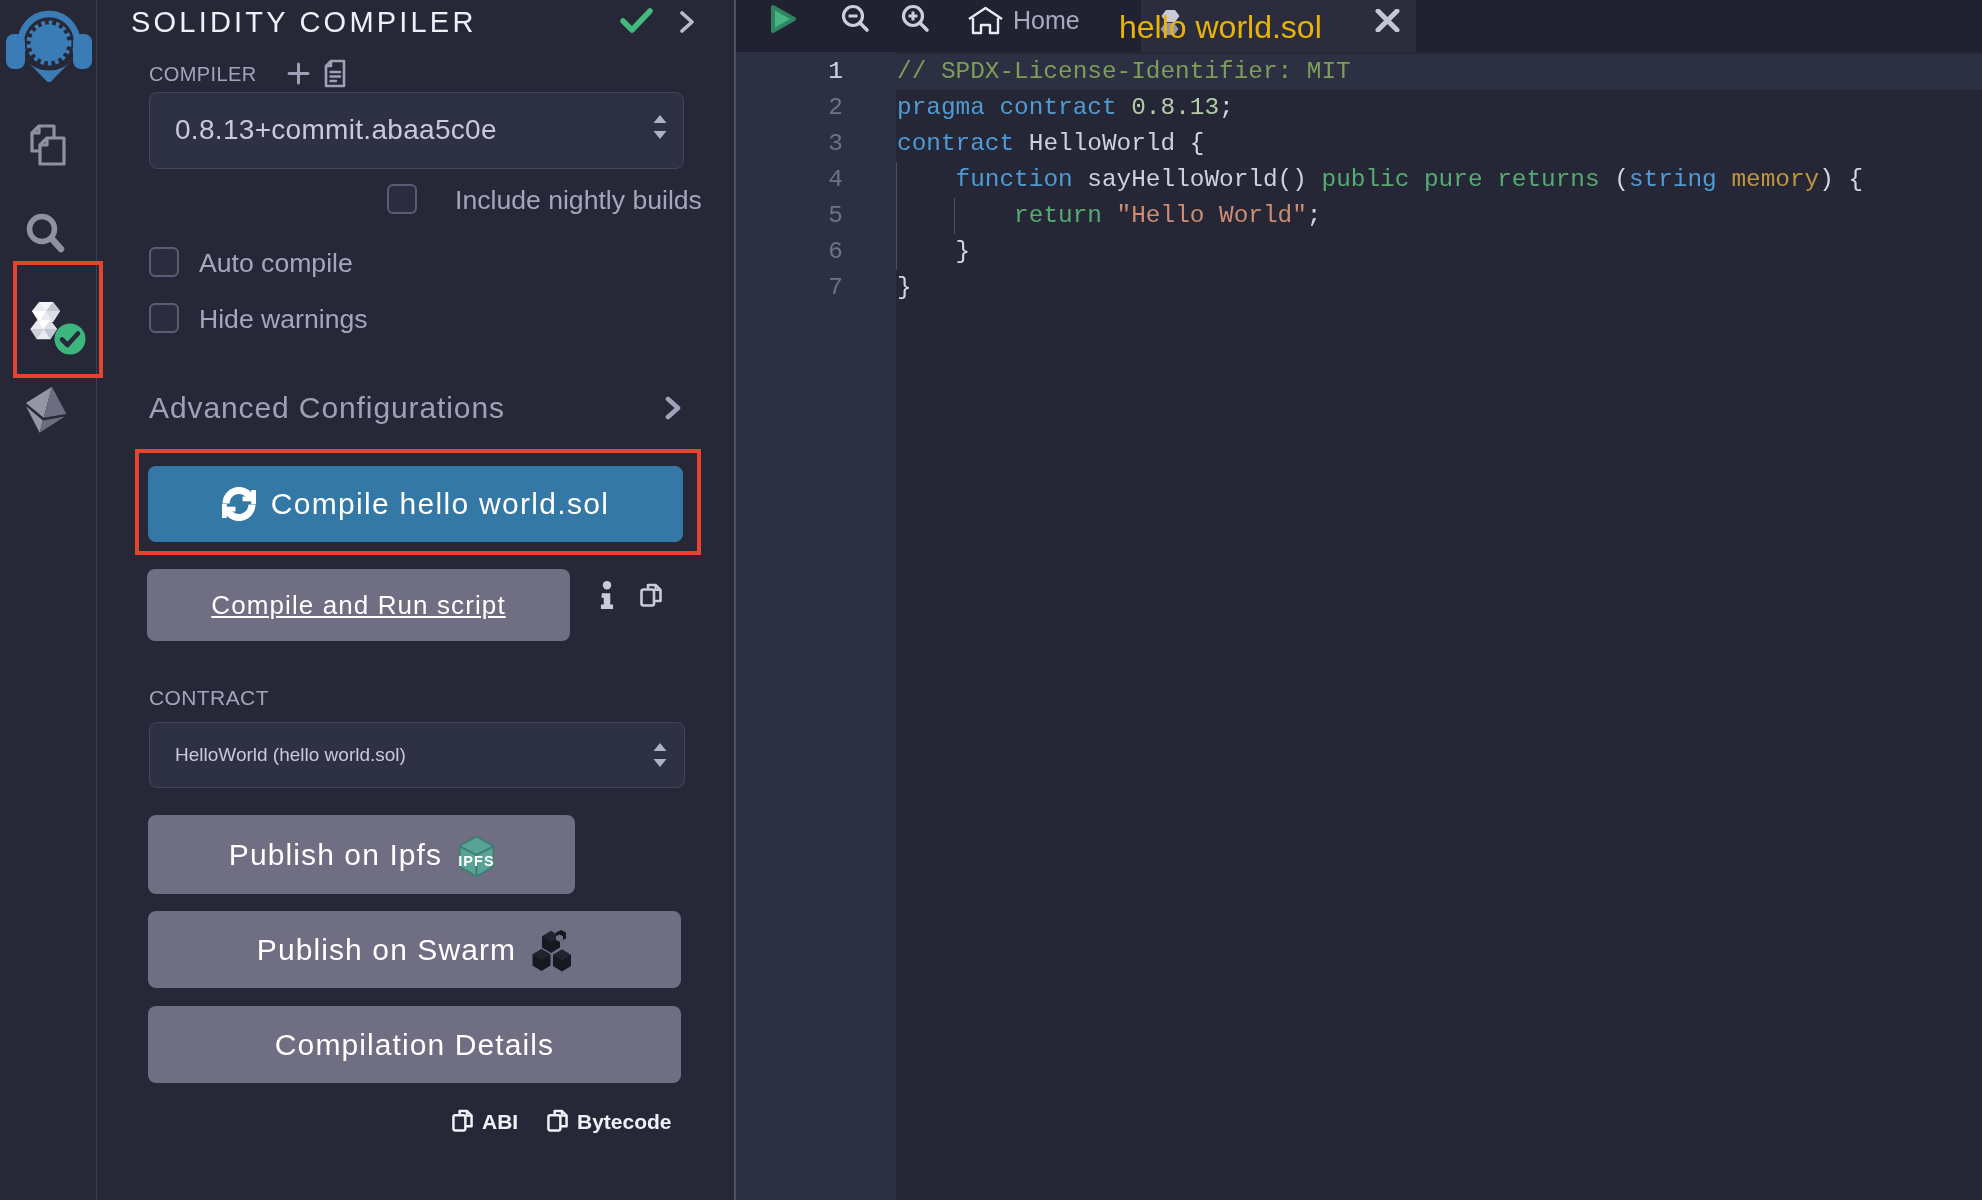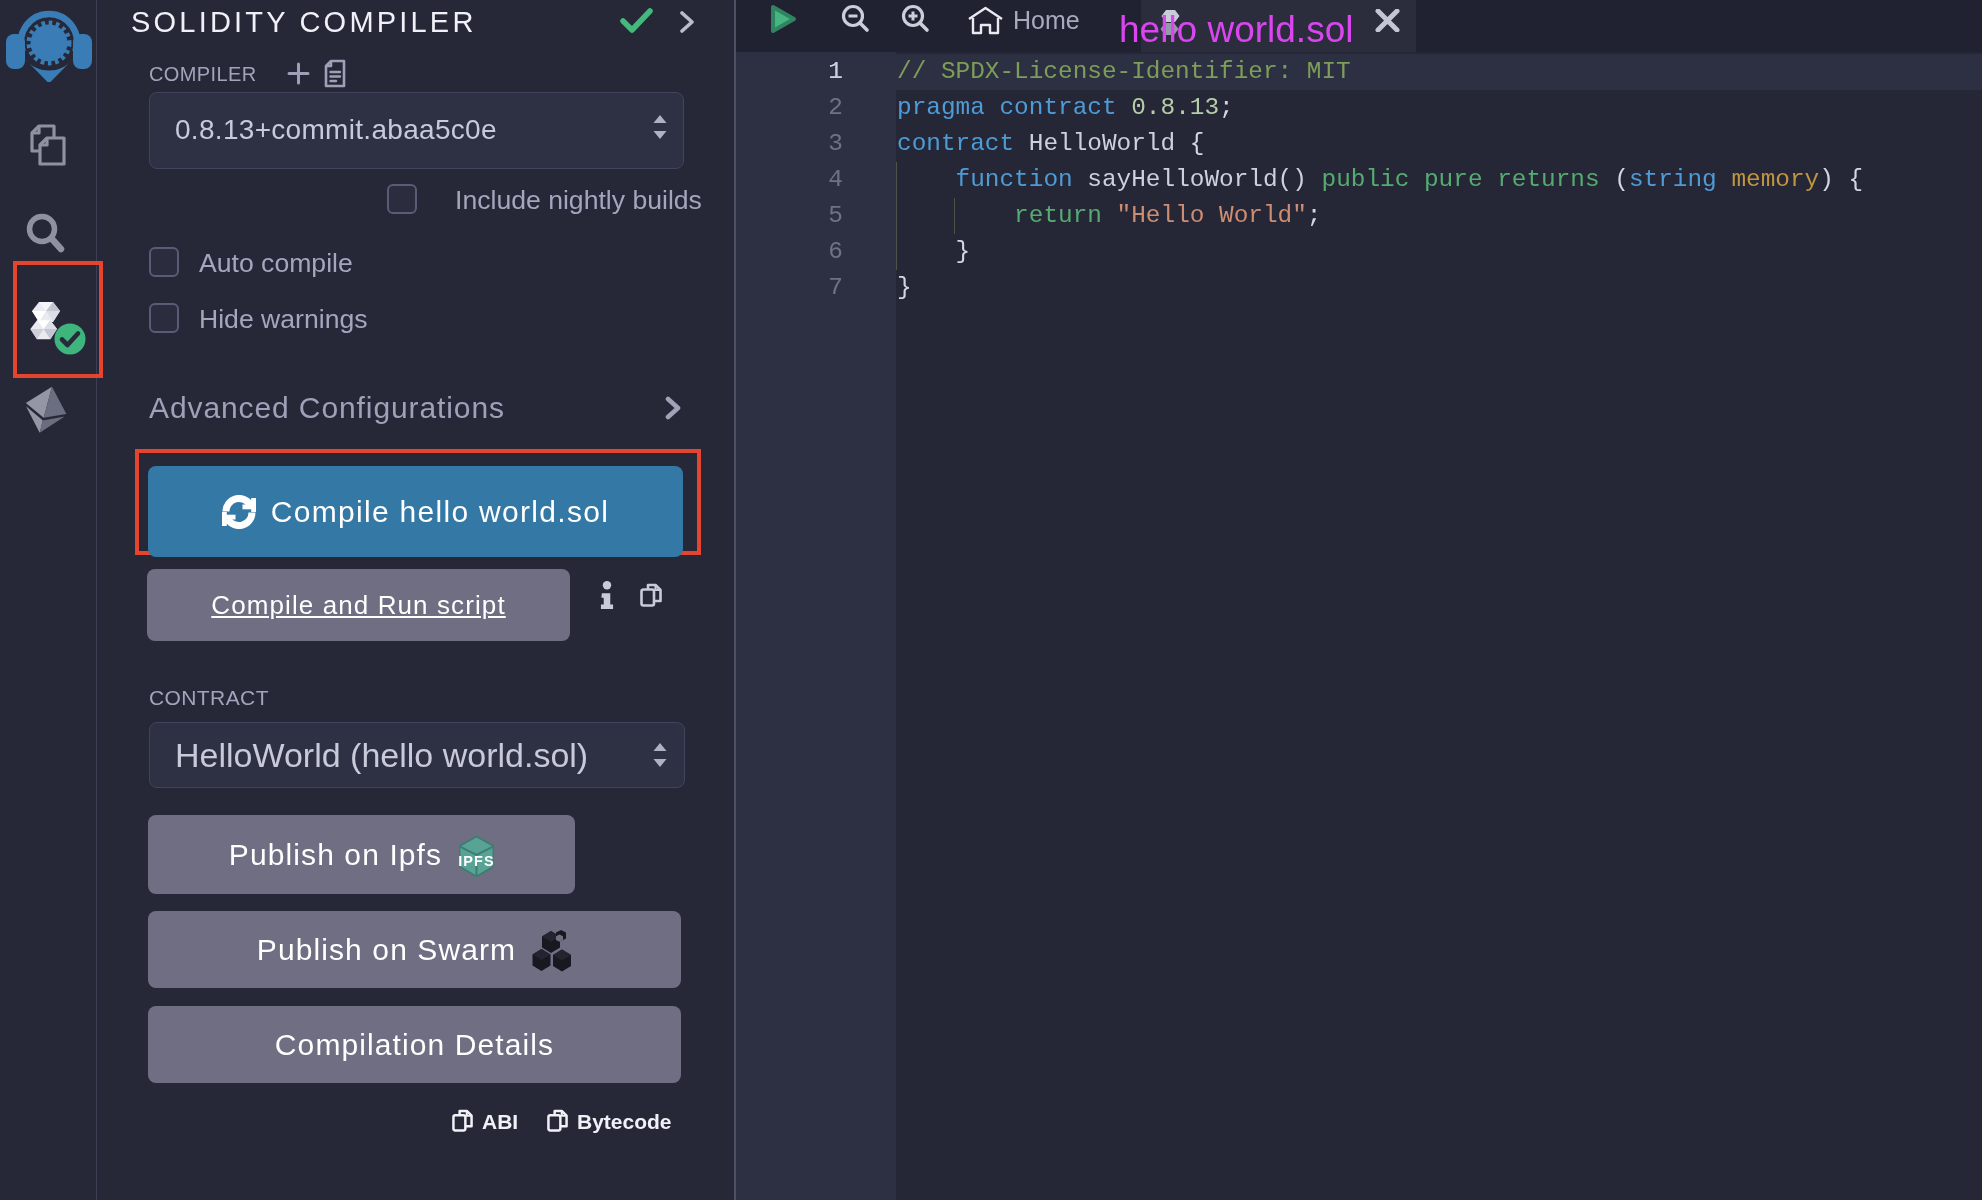--- a/index.html
+++ b/index.html
@@ -138,21 +138,21 @@
 <div class="abs cblab" style="left:199px; top:248px;">Auto compile</div>
 
 <div class="abs cb" style="left:149px; top:303px;"></div>
 <div class="abs cblab" style="left:199px; top:304px;">Hide warnings</div>
 
 <div class="abs lab" style="left:149px; top:391px; font-size:30px; letter-spacing:0.9px; color:#9fa1b9;">Advanced Configurations</div>
 <svg class="abs" style="left:663px; top:396px;" width="20" height="24" viewBox="0 0 20 24">
     <polyline points="5,3 15,12 5,21" fill="none" stroke="#a0a2ba" stroke-width="4.6" stroke-linecap="round" stroke-linejoin="round"></polyline>
   </svg>
 
-<div class="abs btn" style="left:148px; top:466px; width:535px; height:91px; background:#3478a5; font-size:30px; letter-spacing:1.3px;">
+<div class="abs btn" style="left:148px; top:466px; width:535px; height:76px; background:#3478a5; font-size:30px; letter-spacing:1.3px;">
 <svg width="34" height="34" viewBox="0 0 34 34" style="margin-right:15px;">
 <path d="M4 16.5 A 13 13 0 0 1 28.3 10" fill="none" stroke="#ffffff" stroke-width="7"></path>
 <path d="M30 17.5 A 13 13 0 0 1 5.7 24" fill="none" stroke="#ffffff" stroke-width="7"></path>
 <rect x="29.2" y="3" width="4.8" height="14" fill="#ffffff"></rect>
       <rect x="20.5" y="9.5" width="13" height="4.8" fill="#ffffff"></rect>
 <rect x="0" y="17" width="4.8" height="14" fill="#ffffff"></rect>
       <rect x="0.5" y="19.7" width="13" height="4.8" fill="#ffffff"></rect>
 </svg>
 Compile hello world.sol</div>
 
@@ -162,21 +162,21 @@
     <path d="M2.5 13 h9 v12 h3 v5 H1.5 v-5 h3 v-7 h-2.5 Z" fill="#c9ccd8"></path>
   </svg>
 <svg class="abs" style="left:640px; top:583px;" width="22" height="24" viewBox="0 0 22 24">
     <path d="M8 2 H15.5 L20.5 7 V18 H8 Z" fill="none" stroke="#c9ccd8" stroke-width="2.6" stroke-linejoin="round"></path>
     <path d="M15.5 2 V7 H20.5" fill="none" stroke="#c9ccd8" stroke-width="2.2" stroke-linejoin="round"></path>
     <rect x="1.5" y="6.5" width="12.5" height="16" rx="2" fill="#272939" stroke="#c9ccd8" stroke-width="2.6"></rect>
   </svg>
 
 <div class="abs lab" style="left:149px; top:686px; font-size:21px; letter-spacing:0.4px;">CONTRACT</div>
 <div class="abs sel" style="left:149px; top:722px; width:536px; height:66px;"></div>
-<div class="abs" style="left:175px; top:722px; height:66px; display:flex; align-items:center; color:#c8cad9; font-size:34px;">HelloWorld (hello world.sol)</div>
+<div class="abs" style="left:175px; top:722px; height:66px; display:flex; align-items:center; color:#c8cad9; font-size:19px;">HelloWorld (hello world.sol)</div>
 <svg class="abs" style="left:653px; top:743px;" width="14" height="24" viewBox="0 0 14 24">
     <path d="M7 0 L13.5 8 H0.5 Z" fill="#aeb1c2"></path>
     <path d="M7 24 L13.5 16 H0.5 Z" fill="#aeb1c2"></path>
   </svg>
 
 <div class="abs btn btn-sec" style="left:148px; top:815px; width:427px; height:79px; font-size:30px; letter-spacing:1.1px;">Publish on Ipfs
 <svg width="35" height="41" viewBox="0 0 35 41" style="margin-left:17px; margin-top:4px;">
       <polygon points="17.5,0.5 34.5,10 34.5,30.5 17.5,40.5 0.5,30.5 0.5,10" fill="#57a396"></polygon>
       <path d="M17.5 0.5 L34.5 10 L34.5 30.5 L17.5 40.5 L0.5 30.5 L0.5 10 Z M1.5 10.8 L17.5 19 L33.5 10.8 M17.5 19 V40" fill="none" stroke="#3e7d71" stroke-width="2"></path>
       <text x="17.5" y="30" font-size="14.5" font-weight="bold" fill="#ffffff" text-anchor="middle" font-family="Liberation Sans,sans-serif">IPFS</text>
@@ -229,21 +229,21 @@
 <svg class="abs" style="left:967px; top:6px;" width="37" height="29" viewBox="0 0 37 29">
     <path d="M2 13 L18.5 2 L35 13" fill="none" stroke="#e8eaf0" stroke-width="2.4" stroke-linejoin="round"></path>
     <path d="M6 12 V27 H14 V19 H23 V27 H31 V12" fill="none" stroke="#e8eaf0" stroke-width="2.4" stroke-linejoin="round"></path>
   </svg>
 <div class="abs" style="left:1013px; top:6px; color:#a8aabf; font-size:25px;">Home</div>
 
 <svg class="abs" style="left:1159px; top:9px;" width="22" height="27" viewBox="0 0 22 27">
 <polygon points="7,1 16,1 20.5,7 16,13 7,13 2.5,7" fill="#c9ccd8"></polygon>
 <polygon points="6,14 15,14 19.5,20 15,26 6,26 1.5,20" fill="#9599a9"></polygon>
 </svg>
-<div class="abs" style="left:1119px; top:9px; color:#d946ef; font-size:37px;">hello world.sol</div>
+<div class="abs" style="left:1119px; top:9px; color:#eab308; font-size:32px;">hello world.sol</div>
 <svg class="abs" style="left:1375px; top:9px;" width="25" height="23" viewBox="0 0 25 23">
     <path d="M3 2 L22 21 M22 2 L3 21" stroke="#c3c6d3" stroke-width="5" stroke-linecap="round"></path>
   </svg>
 
 <div class="abs ln" style="left:735px; top:54px;">1<br>2<br>3<br>4<br>5<br>6<br>7</div>
 <div class="abs" style="left:735px; top:54px; width:108px; text-align:right; color:#ccd0dd; font-family:'Liberation Mono',monospace; font-size:24.4px; line-height:36px;">1</div>
 
 <div class="abs" style="left:896px; top:162px; width:1px; height:108px; background:#4f5248;"></div>
 <div class="abs" style="left:954px; top:198px; width:1px; height:36px; background:#4f5248;"></div>
 

